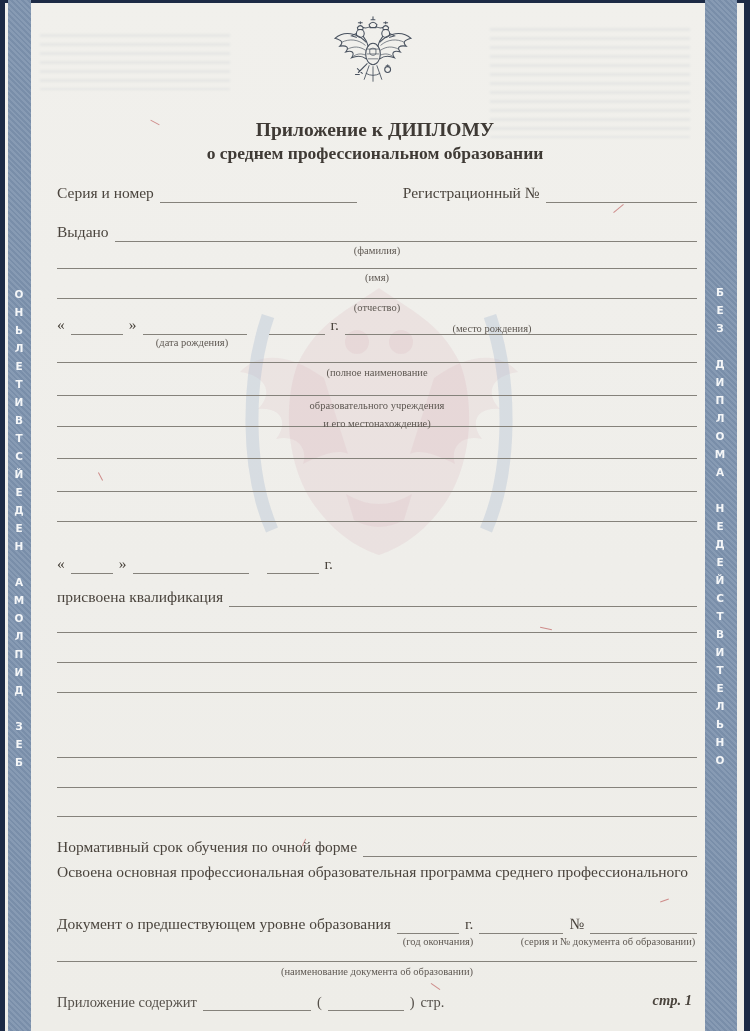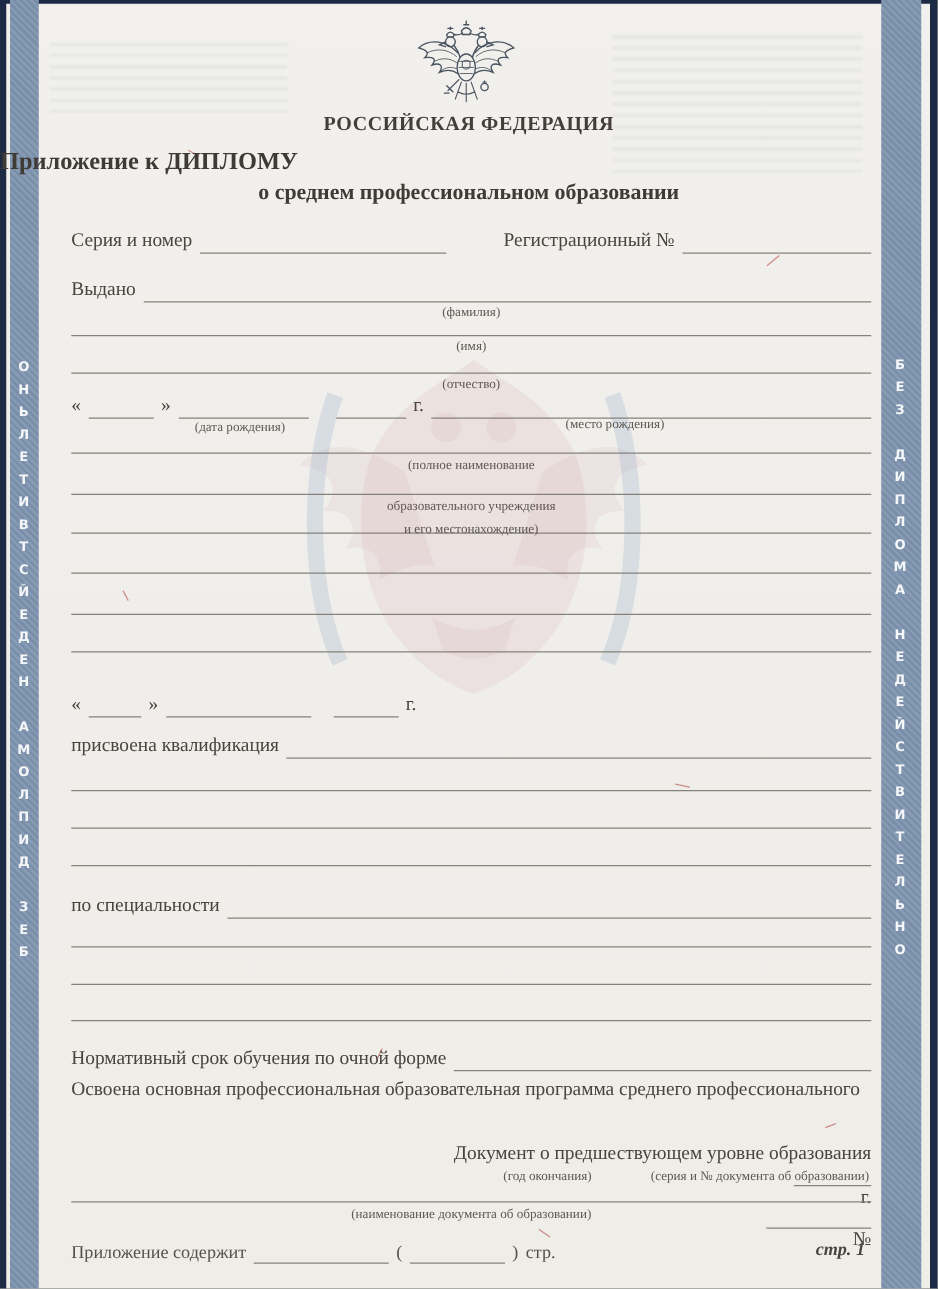--- a/index.html
+++ b/index.html
@@ -16,21 +16,21 @@
   .band.right{left:705px;width:32px;}
   .vtext{position:absolute;writing-mode:vertical-rl;text-orientation:upright;
          font-family:"DejaVu Sans",sans-serif;font-weight:bold;font-size:10.5px;
          letter-spacing:6px;color:#f4f6f8;white-space:nowrap;}
   .vtext.left{left:13px;top:288px;}
   .vtext.right{left:714px;top:286px;}
   
   .emblem{position:absolute;left:332px;top:14px;width:82px;height:76px;}
   .country{position:absolute;left:0;width:750px;top:91px;text-align:center;
            font-weight:bold;font-size:16px;letter-spacing:.5px;color:#433e39;}
-  .title1{position:absolute;left:0;width:750px;top:119px;text-align:left;
+  .title1{position:absolute;left:0;width:750px;top:119px;text-align:center;
           font-weight:bold;font-size:19.5px;color:#3f3a35;}
   .title2{position:absolute;left:0;width:750px;top:143px;text-align:center;
           font-weight:bold;font-size:17.5px;color:#3f3a35;}
   
   .row{position:absolute;left:57px;width:640px;height:20px;display:flex;
        align-items:flex-end;column-gap:6px;font-size:15.5px;line-height:1.2;white-space:nowrap;}
   .row.it{font-size:14.5px;color:#55504a;}
   .u{border-bottom:1.2px solid #85827b;height:15px;flex:0 0 auto;}
   .u.fill{flex:1 1 auto;}
   .hr{position:absolute;left:57px;width:640px;border-top:1.2px solid #85827b;height:0;}
@@ -94,21 +94,20 @@
       <path d="M34,31 C27,25 18,24 10,28 M34,36 C28,32 22,32 16,35 M34,41 C29,39 25,40 21,43" stroke-width="0.7"></path>
       <path d="M49,28 C58,18 72,16 81,24 C74,26 72,28 76,32 C69,31 66,33 70,38 C64,36 60,38 64,44 C57,41 53,42 49,45"></path>
       <path d="M50,31 C57,25 66,24 74,28 M50,36 C56,32 62,32 68,35 M50,41 C55,39 59,40 63,43" stroke-width="0.7"></path>
       <path d="M36,50 l-9,9 M26,55 l5,5 M24,61 l4,0"></path>
       <circle cx="57" cy="56" r="3"></circle>
       <path d="M57,53 v-2 M55.5,52 h3" stroke-width="0.8"></path>
       <path d="M38,52 L33,66 M42,53 L42,68 M46,52 L51,66 M35,60 q7,4 14,0" stroke-width="0.9"></path>
     </g>
   </svg>
 
-  <div class="country">РОССИЙСКАЯ ФЕДЕРАЦИЯ</div>
   <div class="title1">Приложение к ДИПЛОМУ</div>
   <div class="title2">о среднем профессиональном образовании</div>
 
   <div class="row" style="top:183px;">
     <span>Серия и номер</span>
     <span class="u" style="width:197px;"></span>
     <span style="width:34px;"></span>
     <span>Регистрационный №</span>
     <span class="u fill"></span>
   </div>
@@ -129,21 +128,21 @@
     <span>«</span>
     <span class="u" style="width:52px;"></span>
     <span>»</span>
     <span class="u" style="width:104px;"></span>
     <span style="width:10px;"></span>
     <span class="u" style="width:56px;"></span>
     <span>г.</span>
     <span class="u fill"></span>
   </div>
   <div class="cap" style="left:192px;top:337px;">(дата рождения)</div>
-  <div class="cap" style="left:492px;top:334px;">(место рождения)</div>
+  <div class="cap" style="left:492px;top:323px;">(место рождения)</div>
 
   <div class="hr" style="top:362px;"></div>
   <div class="cap" style="left:377px;top:367px;">(полное наименование</div>
   <div class="hr" style="top:395px;"></div>
   <div class="cap" style="left:377px;top:400px;">образовательного учреждения</div>
   <div class="hr" style="top:426px;"></div>
   <div class="cap" style="left:377px;top:418px;">и его местонахождение)</div>
   <div class="hr" style="top:458px;"></div>
   <div class="hr" style="top:491px;"></div>
   <div class="hr" style="top:521px;"></div>
@@ -159,37 +158,33 @@
   </div>
 
   <div class="row" style="top:587px;">
     <span>присвоена квалификация</span>
     <span class="u fill"></span>
   </div>
   <div class="hr" style="top:632px;"></div>
   <div class="hr" style="top:662px;"></div>
   <div class="hr" style="top:692px;"></div>
 
-  <div class="row" style="top:715px;">
-    <span>по специальности</span>
-    <span class="u fill"></span>
-  </div>
   <div class="hr" style="top:757px;"></div>
   <div class="hr" style="top:787px;"></div>
   <div class="hr" style="top:816px;"></div>
 
   <div class="row" style="top:837px;">
     <span>Нормативный срок обучения по очной форме</span>
     <span class="u fill"></span>
   </div>
   <div class="row" style="top:862px;">
     <span>Освоена основная профессиональная образовательная программа среднего профессионального</span>
   </div>
 
-  <div class="row" style="top:914px;flex-direction:column;">
+  <div class="row" style="top:914px;">
     <span>Документ о предшествующем уровне образования</span>
     <span class="u" style="width:62px;"></span>
     <span>г.</span>
     <span class="u" style="width:84px;"></span>
     <span>№</span>
     <span class="u fill"></span>
   </div>
   <div class="cap" style="left:438px;top:936px;">(год окончания)</div>
   <div class="cap" style="left:608px;top:936px;">(серия и № документа об образовании)</div>
 

